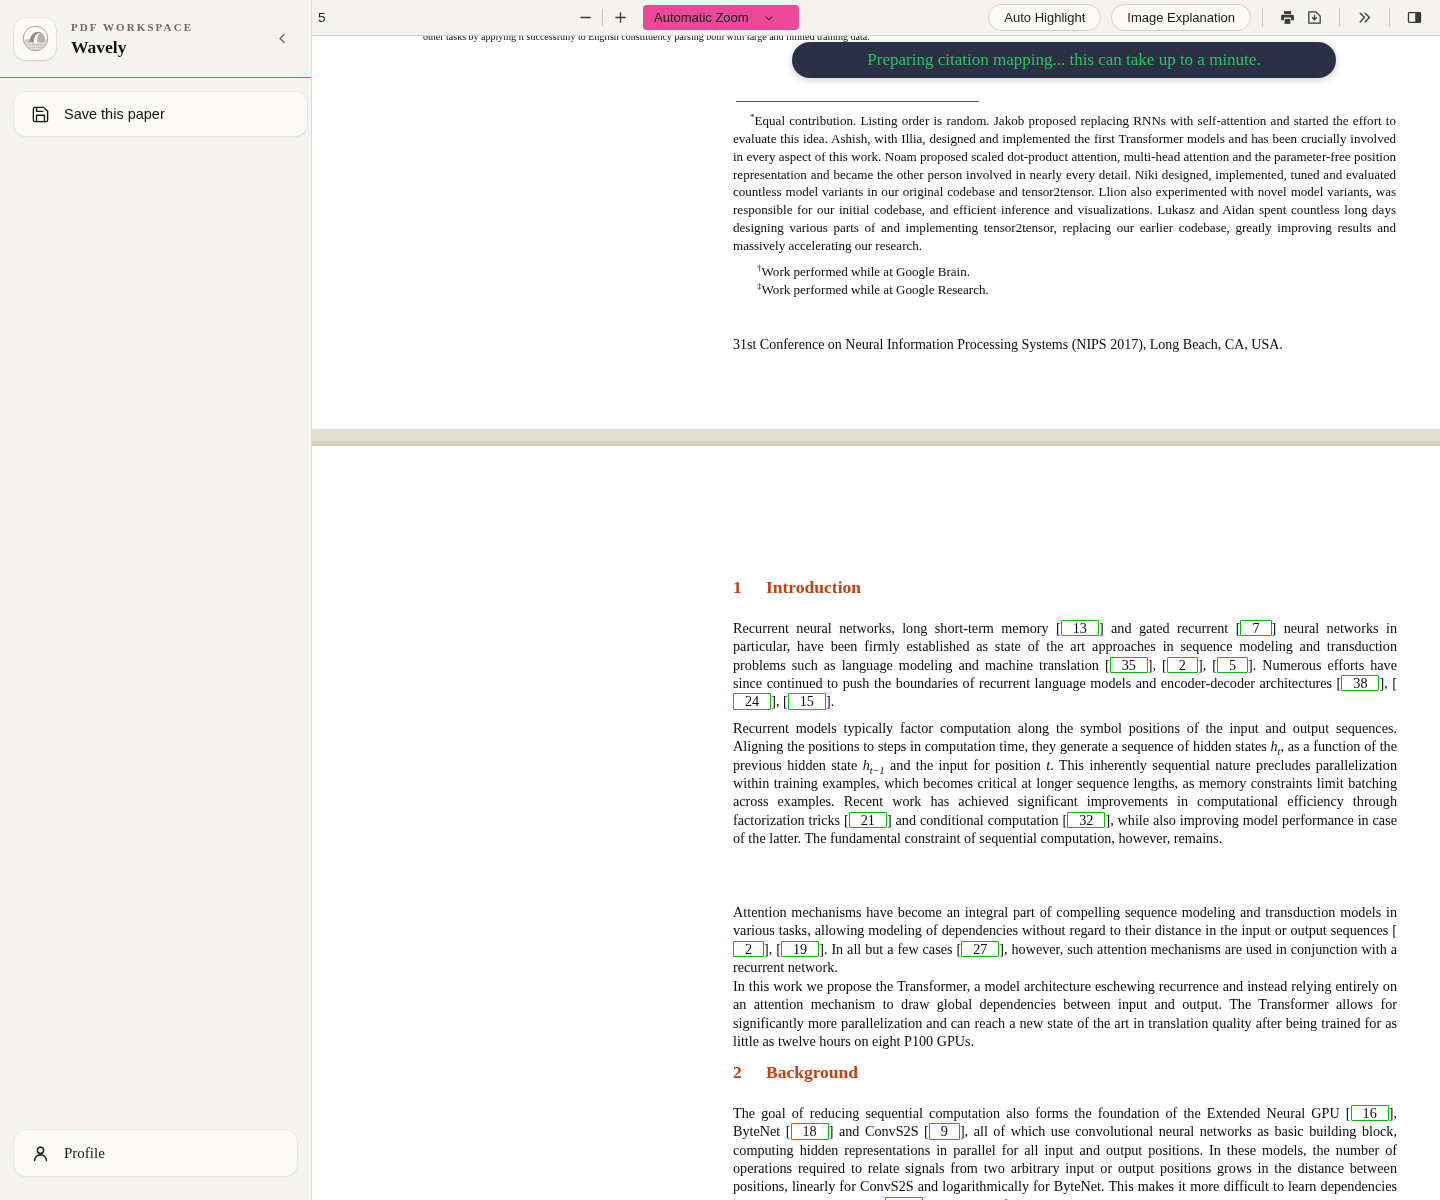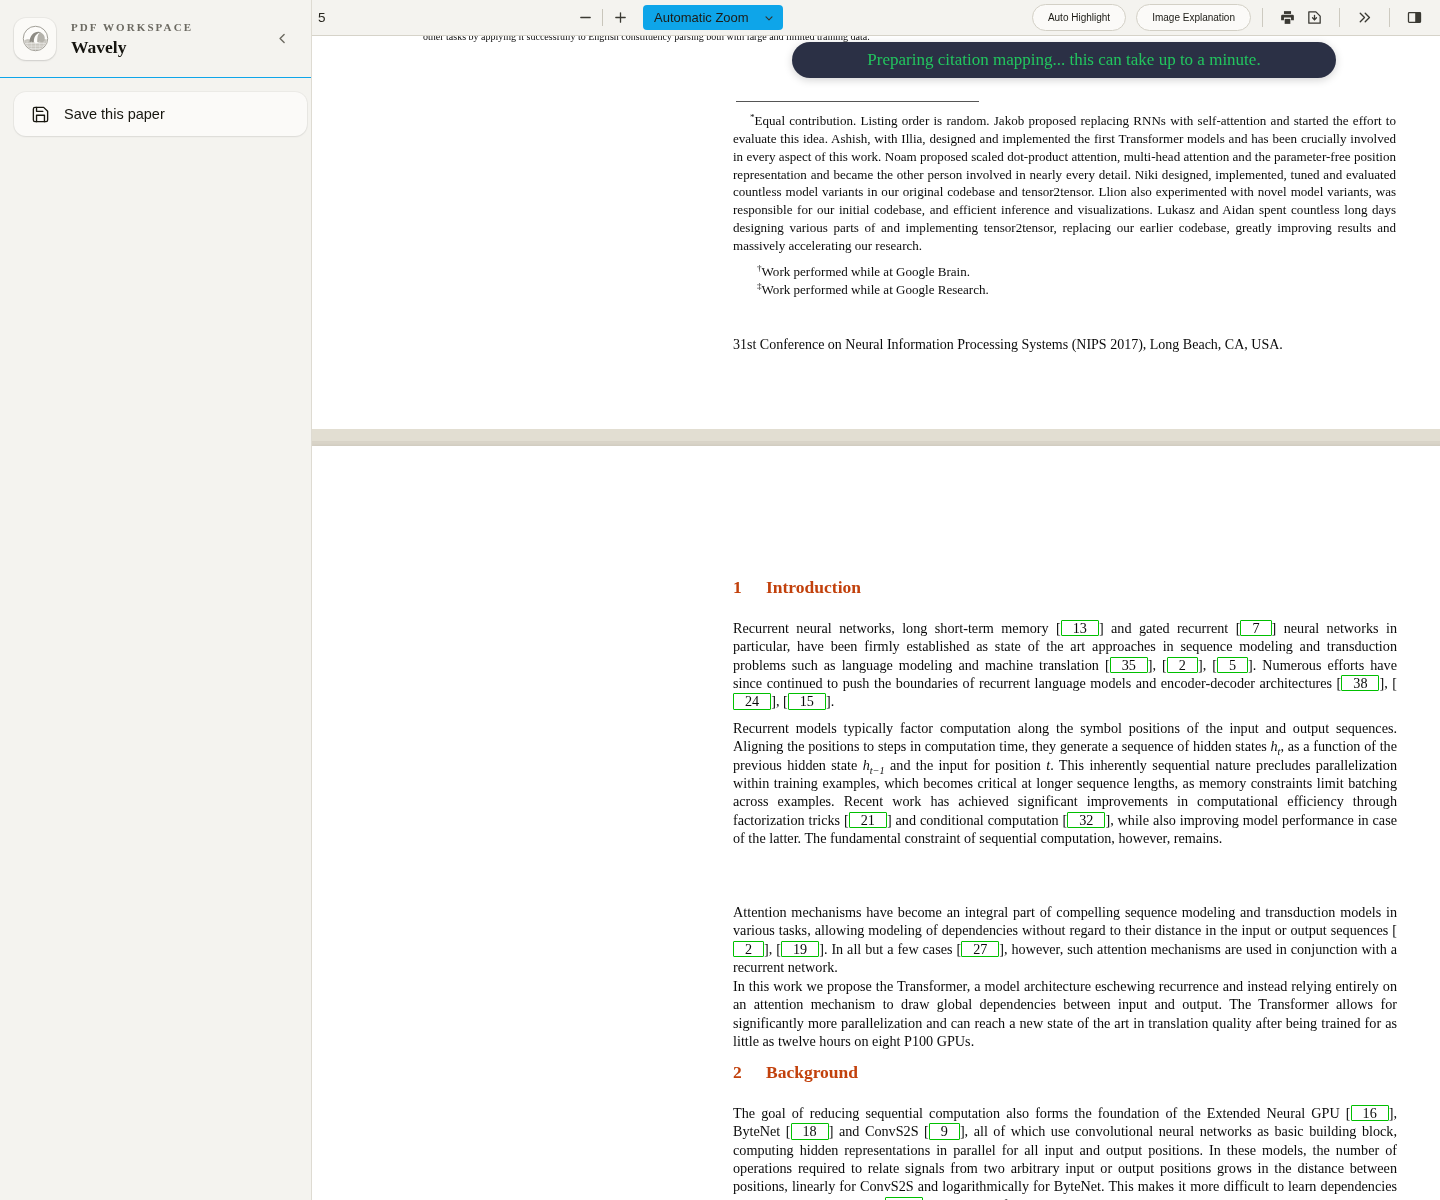--- a/index.html
+++ b/index.html
@@ -96,34 +96,34 @@
     display: flex; align-items: center; gap: 0;
     flex: 0 0 auto;
   }
   .zoom-btn {
     width: 28px; height: 26px; display: flex; align-items: center;
     justify-content: center; cursor: pointer; color: #3b3a33; border-radius: 4px;
   }
   .zoom-div { width: 1px; height: 17px; background: #c9c6bb; margin: 0 3px; }
   .zoom-select {
     height: 25px; min-width: 136px; border-radius: 4px;
-    background: #0ea5e9;
+    background: #ec4899;
     display: flex; align-items: center; justify-content: space-between;
-    padding: 0 8px 0 11px; margin-left: 9px; cursor: pointer;
+    padding: 0 24px 0 11px; margin-left: 9px; cursor: pointer;
     font-size: 13px; color: #1d1c16;
   }
   .zoom-select .cv { margin-left: 14px; color: #33322c; display: flex; }
   #toolbar .right-zone {
     margin-left: auto; display: flex; align-items: center; gap: 0;
   }
   .pill {
     height: 27px; border-radius: 14px;
     border: 1px solid #d3d0c6; background: #fbfaf8;
     display: flex; align-items: center; padding: 0 15px;
-    font-size: 10px; color: #1b1a14; cursor: pointer;
+    font-size: 13px; color: #1b1a14; cursor: pointer;
     margin-left: 10px; white-space: nowrap;
   }
   .tb-sep { width: 1px; height: 19px; background: #cdcac0; margin: 0 11px; }
   .tb-icon {
     width: 27px; height: 26px; display: flex; align-items: center;
     justify-content: center; cursor: pointer; color: #3a3933; border-radius: 4px;
   }
 
   
   #pdf-scroll {
@@ -246,20 +246,31 @@
           <svg width="19" height="19" viewBox="0 0 24 24" fill="none" stroke="currentColor" stroke-width="1.7" stroke-linecap="round" stroke-linejoin="round">
             <path d="M19 21H5a2 2 0 0 1-2-2V5a2 2 0 0 1 2-2h11l5 5v11a2 2 0 0 1-2 2z"></path>
             <polyline points="17 21 17 13 7 13 7 21"></polyline>
             <polyline points="7 3 7 8 15 8"></polyline>
           </svg>
         </span>
         <span class="lb">Save this paper</span>
       </div>
     </div>
 
+    <div class="sb-footer">
+      <div class="sb-card">
+        <span class="ic">
+          <svg width="19" height="19" viewBox="0 0 24 24" fill="none" stroke="currentColor" stroke-width="1.8" stroke-linecap="round" stroke-linejoin="round">
+            <circle cx="12" cy="8" r="4"></circle>
+            <path d="M4.5 21a7.5 7.5 0 0 1 15 0"></path>
+          </svg>
+        </span>
+        <span class="lb">Profile</span>
+      </div>
+    </div>
   </aside>
 
   <main id="viewer">
 
     <div id="toolbar">
       <div class="left-zone">
         <span class="page-num-frag">5</span>
       </div>
 
       <div class="center-zone">

